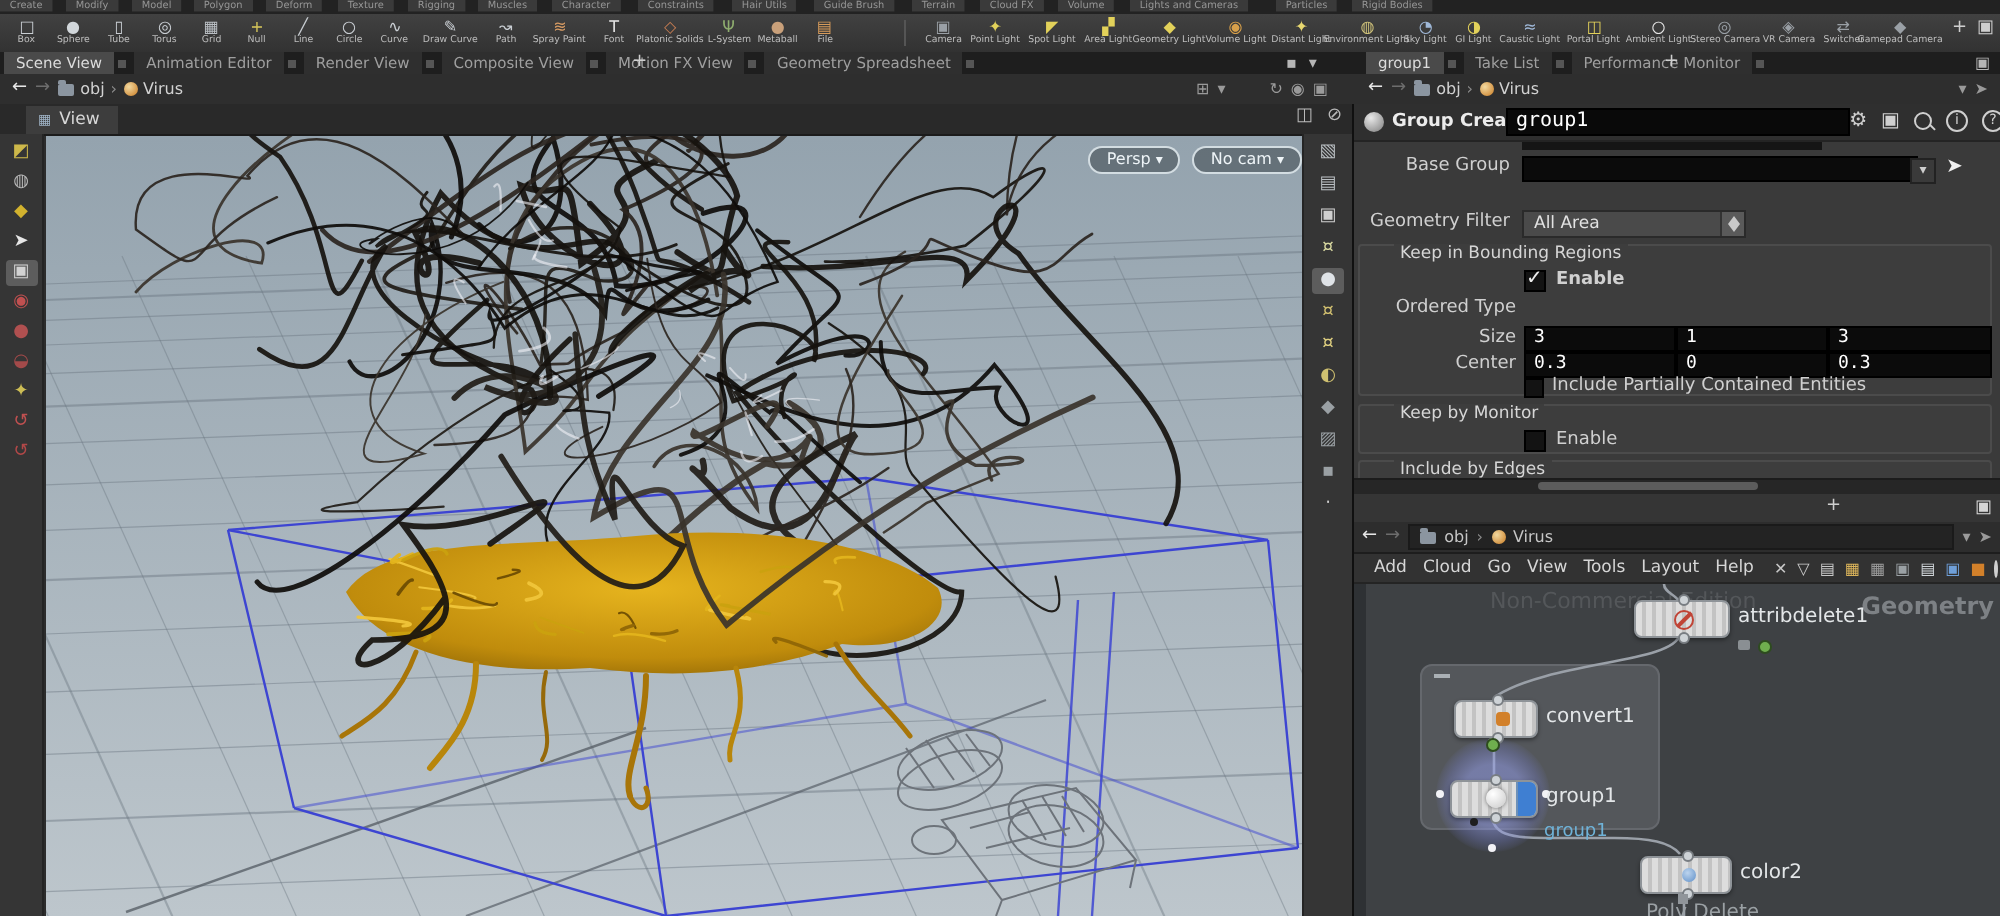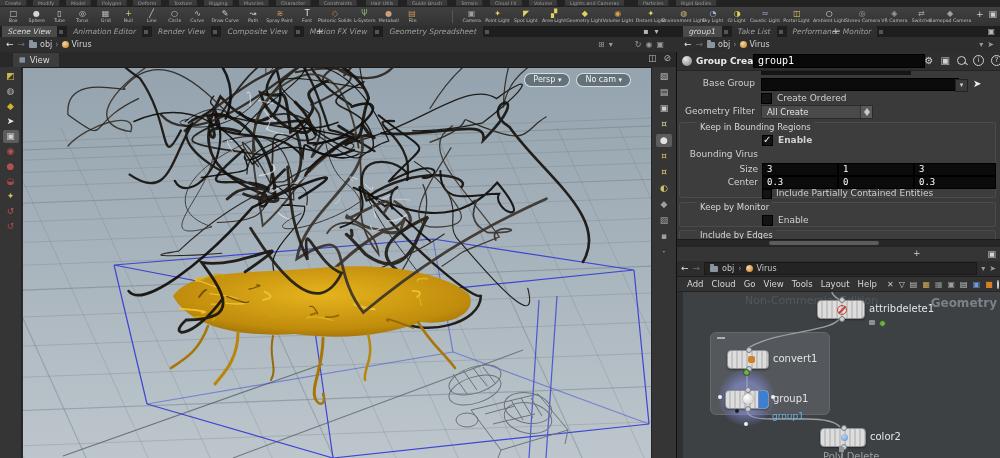--- a/index.html
+++ b/index.html
@@ -12,21 +12,21 @@
   .row-shelf{position:absolute;left:0;top:7px;width:1000px;height:19px;background:linear-gradient(#414141,#323232);border-bottom:1px solid #1d1d1d;}
   .toolgroup{position:absolute;top:0;height:19px;display:flex;align-items:center;}
   #tools-left{left:2px;}
   #tools-right{left:460px;}
   .tool{display:flex;flex-direction:column;align-items:center;justify-content:center;height:19px;min-width:23px;max-width:33px;cursor:pointer;}
   .ticon{font-size:8px;line-height:9px;height:9px;}
   .tlabel{font-size:5.5px;line-height:5.5px;color:#bdbdbd;white-space:nowrap;transform:scale(.85);}
   .shelfdiv{position:absolute;left:452px;top:3px;width:1px;height:13px;background:#555;}
   .shelf-corner{position:absolute;right:3px;top:2px;display:flex;gap:5px;font-size:9px;color:#cfcfcf;}
   
-  .row-panetabs{position:absolute;left:0;top:26px;width:1000px;height:11px;background:#1e1e1e;font-style:italic;}
+  .row-panetabs{position:absolute;left:0;top:26px;width:1000px;height:11px;background:#1e1e1e;}
   .ptabs{position:absolute;top:0;height:11px;display:flex;align-items:center;}
   .ptabwrap{display:flex;align-items:center;}
   .ptab{font-size:7.5px;line-height:11px;padding:0 6px;background:#2f2f2f;color:#9f9f9f;white-space:nowrap;}
   .ptab.active{background:#4a4a4a;color:#dcdcdc;}
   .ptab-close{width:4px;height:4px;background:#555;margin:0 4px 0 2px;}
   .plus{font-size:9px;color:#cfcfcf;padding:0 4px;}
   .corner-ics{position:absolute;top:1px;display:flex;gap:6px;font-size:8px;color:#b6b6b6;}
   
   .row-path{position:absolute;left:0;top:37px;width:1000px;height:15px;background:#2e2e2e;border-bottom:1px solid #171717;}
   .pathgrp{position:absolute;top:0;height:15px;display:flex;align-items:center;gap:4px;}
@@ -44,21 +44,21 @@
   .viewport-pane{position:absolute;left:0;top:52px;width:676px;height:406px;background:#2c2c2c;border-right:1px solid #101010;}
   .vp-header{position:absolute;left:0;top:0;width:676px;height:15px;background:#292929;border-bottom:1px solid #1b1b1b;}
   .vp-tab{position:absolute;left:13px;top:1px;height:14px;background:#3d3d3d;padding:0 9px 0 6px;font-size:8.5px;line-height:14px;color:#d8d8d8;display:flex;align-items:center;gap:4px;}
   .vp-tab .ti{font-size:7px;color:#9fb3c6;}
   .vp-head-ics{position:absolute;right:5px;top:1px;display:flex;gap:7px;font-size:9px;color:#b9b9b9;}
   .vp-left-toolbar{position:absolute;left:0;top:15px;width:22px;height:391px;background:#353535;border-right:1px solid #242424;display:flex;flex-direction:column;align-items:center;padding-top:3px;gap:2px;box-sizing:border-box;}
   .vp-right-toolbar{position:absolute;right:0;top:15px;width:25px;height:391px;background:#353535;border-left:1px solid #242424;display:flex;flex-direction:column;align-items:center;padding-top:3px;gap:3px;box-sizing:border-box;}
   .vtool{width:16px;height:13px;font-size:9px;line-height:13px;text-align:center;border-radius:2px;cursor:pointer;}
   .vtool.hl{background:#5d5d5d;}
   .vp-canvas{position:absolute;left:23px;top:16px;width:628px;height:390px;overflow:hidden;cursor:crosshair;}
-  .vp-pills{position:absolute;top:5px;right:20px;display:flex;gap:6px;z-index:5;}
+  .vp-pills{position:absolute;top:5px;right:0;display:flex;gap:6px;z-index:5;}
   .pill{border:1px solid rgba(232,240,244,.85);background:rgba(42,50,56,.45);color:#eef4f7;font-size:8px;line-height:11px;padding:0 8px;border-radius:8px;white-space:nowrap;cursor:pointer;}
   .pill .dd{font-size:7px;}
   
   .params-pane{position:absolute;left:677px;top:52px;width:323px;height:195px;background:#3a3a3a;overflow:hidden;}
   .phead{position:absolute;left:0;top:0;width:323px;height:18px;background:#2f2f2f;border-bottom:1px solid #242424;}
   .ph-sphere{position:absolute;left:5px;top:4px;width:10px;height:10px;border-radius:50%;background:radial-gradient(circle at 35% 30%,#e8e8e8,#7c7c7c);}
   .ph-type{position:absolute;left:19px;top:0;font-size:9px;font-weight:bold;color:#ececec;line-height:18px;white-space:nowrap;}
   .ph-name{position:absolute;left:76px;top:2px;width:162px;height:12px;background:#090909;border:1px solid #000;color:#fff;
            font-family:"DejaVu Sans Mono",monospace;font-size:10px;line-height:12px;padding:0 4px;}
   .ph-icons{position:absolute;right:4px;top:2px;display:flex;gap:7px;align-items:center;height:13px;font-size:10px;color:#cfcfcf;}
@@ -685,37 +685,33 @@
 
     <div class="sliver"></div>
 
     <div class="prow" style="top:26px;height:13px">
       <span class="plabel">Base Group</span>
       <span class="pfield" style="left:84px;top:0;width:188px"></span>
       <span class="dd-arrow-box" style="left:278px;top:1px">▾</span>
       <span class="pick-arrow" style="left:296px;top:0">➤</span>
     </div>
 
-    <div class="prow" style="top:41px;height:11px">
-      <span class="cb" style="left:84px;top:0"></span>
-      <span class="cblabel" style="left:100px;top:0">Create Ordered</span>
-    </div>
 
     <div class="prow" style="top:53px;height:13px">
       <span class="plabel" style="top:1px">Geometry Filter</span>
       <span class="pdrop" style="left:84px;top:0;width:100px">
-        <span>All Create</span><span class="spinner"></span>
+        <span>All Area</span><span class="spinner"></span>
       </span>
     </div>
 
     <div class="psec" style="top:70px;height:76px">
       <span class="psec-title">Keep in Bounding Regions</span>
       <span class="cb checked" style="left:82px;top:12px"></span>
       <span class="cblabel" style="left:98px;top:12px;font-weight:bold">Enable</span>
-      <span class="plabel" style="top:26px">Bounding Virus</span>
+      <span class="plabel" style="top:26px">Ordered Type</span>
       <span class="plabel" style="top:41px">Size</span>
       <span class="pfield" style="left:82px;top:40px;width:66px">3</span>
       <span class="pfield" style="left:158px;top:40px;width:66px">1</span>
       <span class="pfield" style="left:234px;top:40px;width:72px">3</span>
       <span class="plabel" style="top:54px">Center</span>
       <span class="pfield" style="left:82px;top:53px;width:66px">0.3</span>
       <span class="pfield" style="left:158px;top:53px;width:66px">0</span>
       <span class="pfield" style="left:234px;top:53px;width:72px">0.3</span>
       <span class="cb" style="left:82px;top:66px;width:8px;height:8px"></span>
       <span class="cblabel" style="left:96px;top:65px">Include Partially Contained Entities</span>

